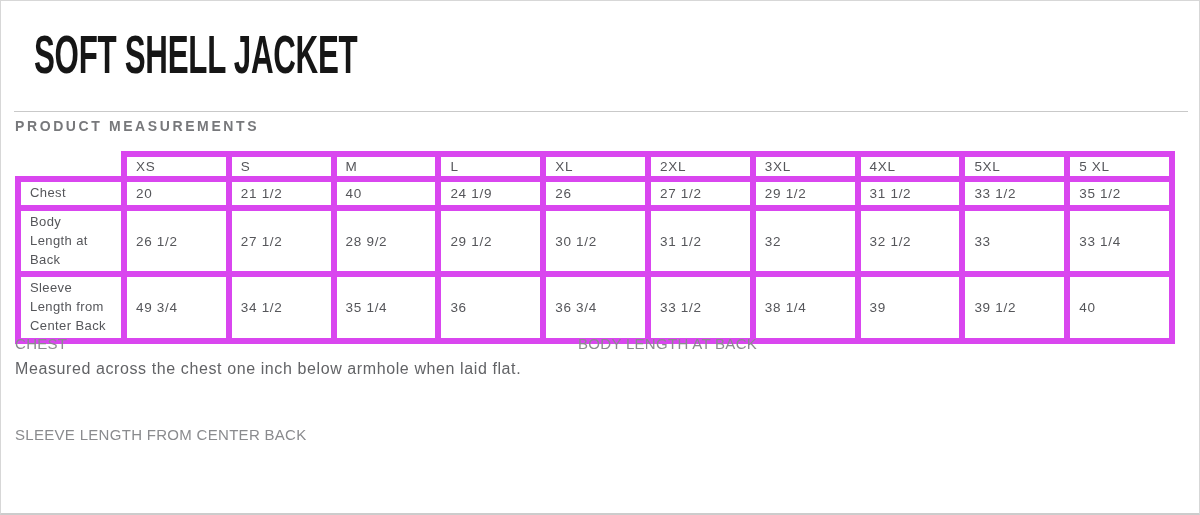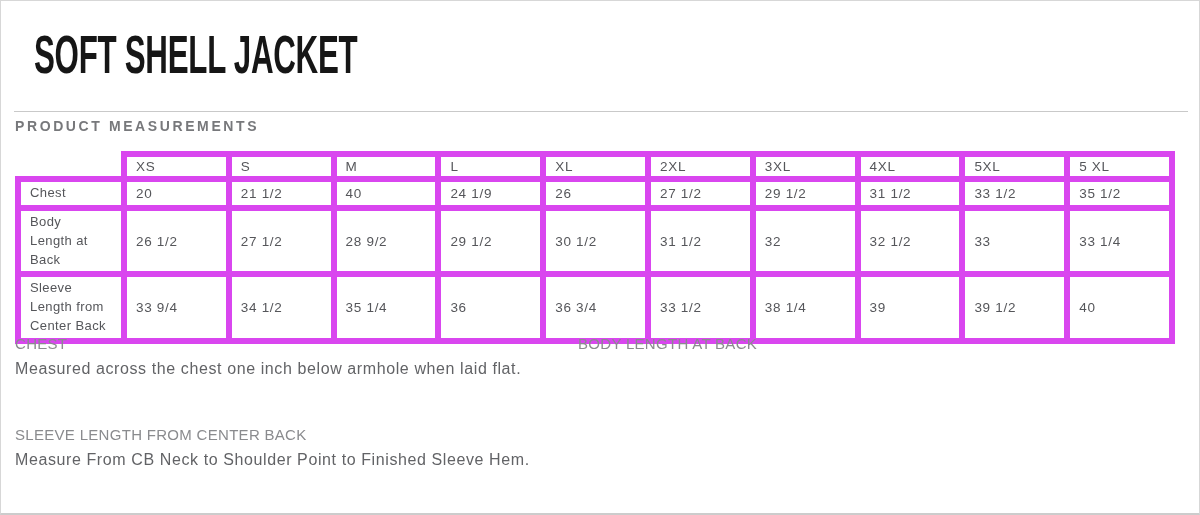--- a/index.html
+++ b/index.html
@@ -161,21 +161,21 @@
         <td>29 1/2</td>
         <td>30 1/2</td>
         <td>31 1/2</td>
         <td>32</td>
         <td>32 1/2</td>
         <td>33</td>
         <td>33 1/4</td>
       </tr>
       <tr class="r-sleeve">
         <th class="rowlabel">Sleeve Length from Center Back</th>
-        <td>33 9/4</td>
+        <td>49 3/4</td>
         <td>34 1/2</td>
         <td>35 1/4</td>
         <td>36</td>
         <td>36 3/4</td>
         <td>33 1/2</td>
         <td>38 1/4</td>
         <td>39</td>
         <td>39 1/2</td>
         <td>40</td>
       </tr>
@@ -186,16 +186,15 @@
     <div class="note-heading">CHEST</div>
     <div class="note-text">Measured across the chest one inch below armhole when laid flat.</div>
   </div>
 
   <div class="note" id="note-body">
     <div class="note-heading">BODY LENGTH AT BACK</div>
   </div>
 
   <div class="note" id="note-sleeve">
     <div class="note-heading">SLEEVE LENGTH FROM CENTER BACK</div>
-    <div class="note-text">Measure From CB Neck to Shoulder Point to Finished Sleeve Hem.</div>
   </div>
 
 </div>
 
 </body></html>

